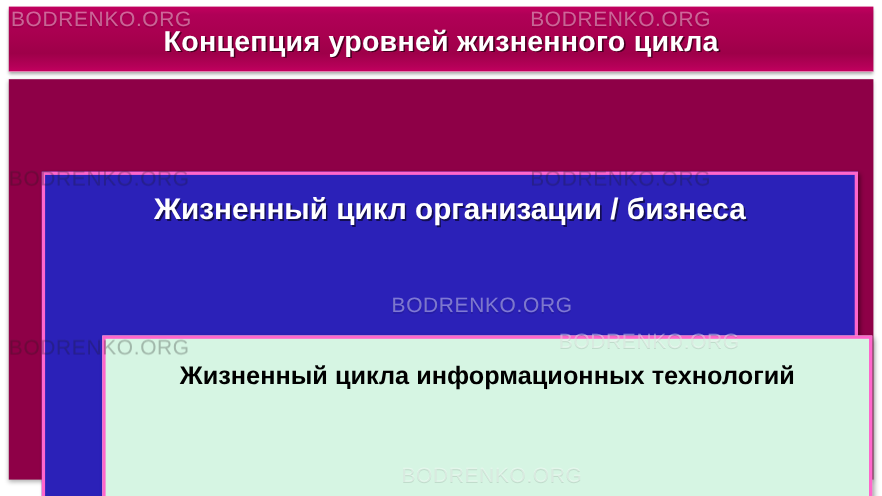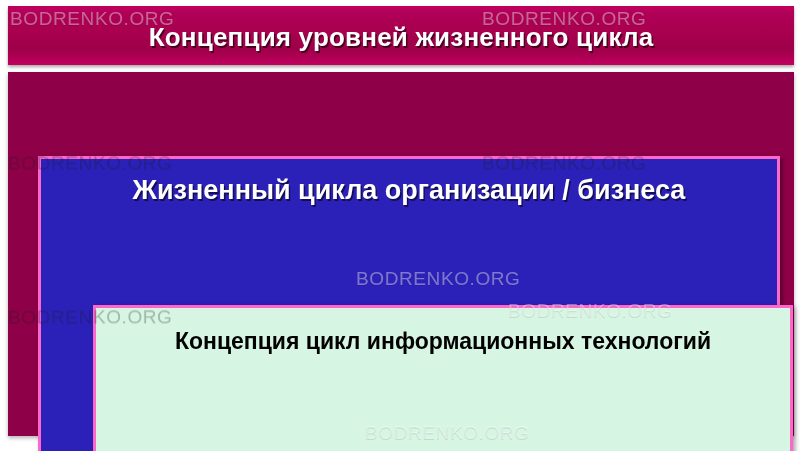--- a/index.html
+++ b/index.html
@@ -75,24 +75,24 @@
 
 <div id="stage" style="background: rgb(255, 255, 255);">
 
   <div id="title-bar">
     <span class="ttext">Концепция уровней жизненного цикла</span>
   </div>
 
   <div id="outer-frame" style="background: rgb(142, 0, 71);">
 
     <div id="level-business" style="background: rgb(43, 33, 184); border-color: rgb(255, 102, 204);">
-      <span class="lbl" style="color: rgb(255, 255, 255);">Жизненный цикла организации  /  бизнеса</span>
+      <span class="lbl" style="color: rgb(255, 255, 255);">Жизненный цикл организации  /  бизнеса</span>
 
       <div id="level-it" style="background: rgb(214, 245, 227); border-color: rgb(255, 102, 204);">
-        <span class="lbl" style="color: rgb(0, 0, 0);">Концепция цикл информационных технологий</span>
+        <span class="lbl" style="color: rgb(0, 0, 0);">Жизненный цикла информационных технологий</span>
 
       </div>
     </div>
 
   </div>
 
   <div id="watermark-layer">
       <span class="wm" style="left: 10px; top: 8px;">BODRENKO.ORG</span>
       <span class="wm" style="left: 482px; top: 8px;">BODRENKO.ORG</span>
       <span class="wm dark" style="left: 8px; top: 152px;">BODRENKO.ORG</span>

